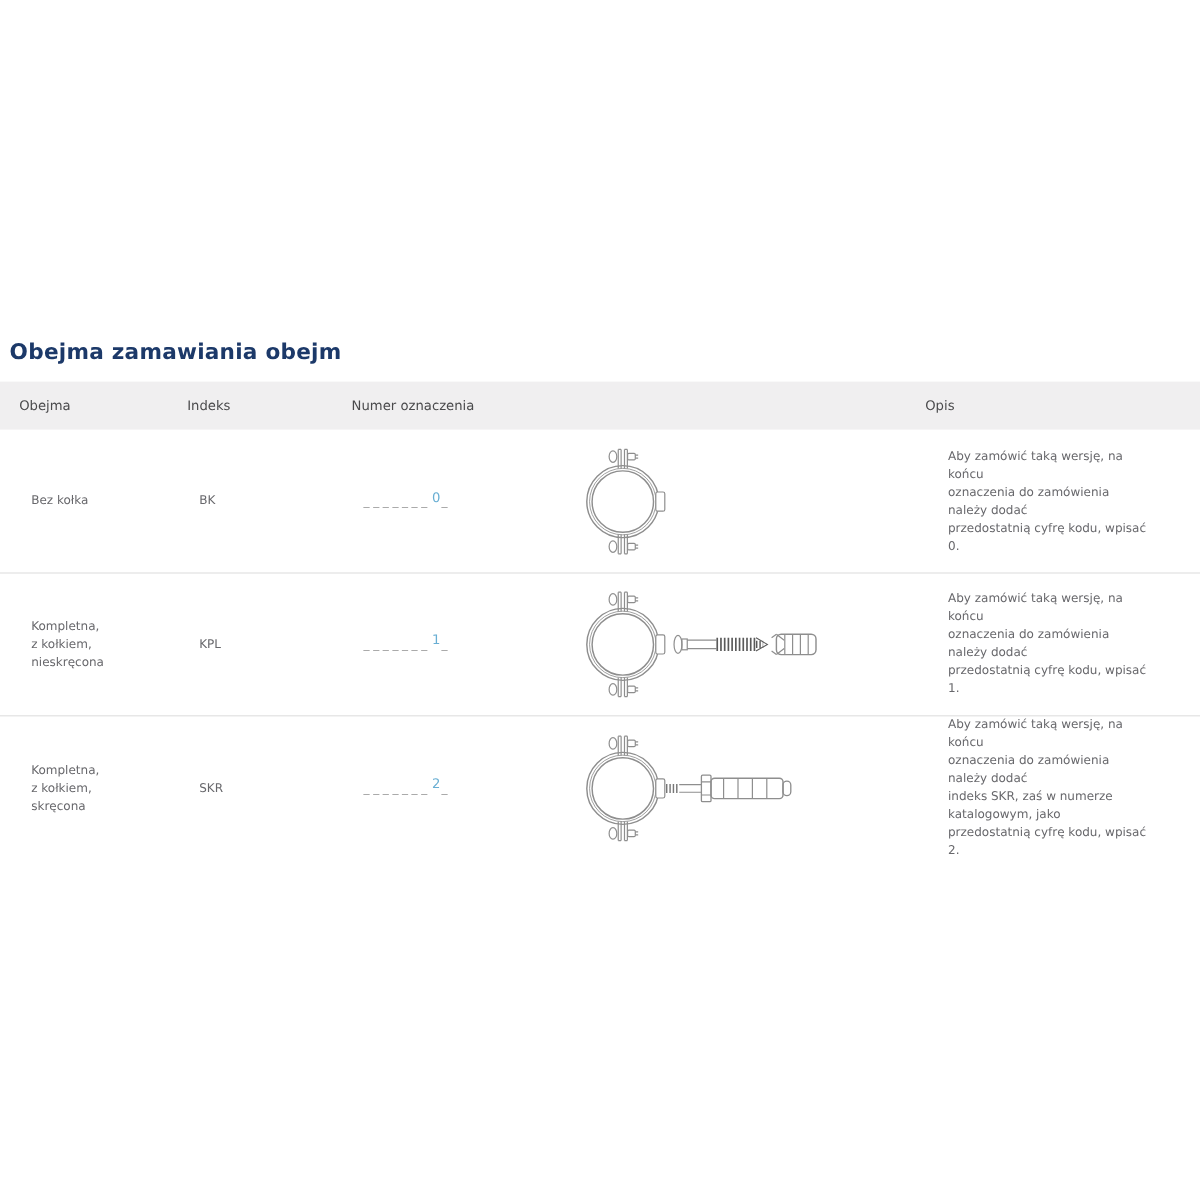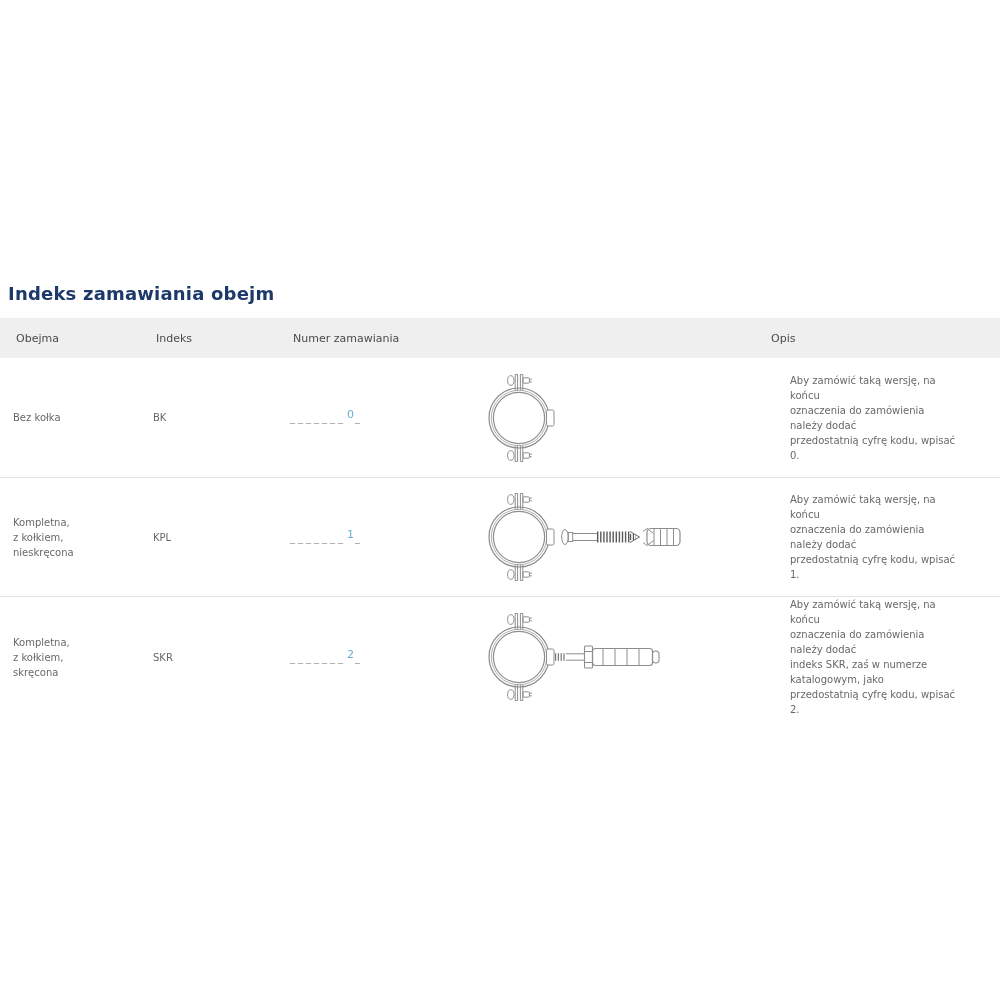--- a/index.html
+++ b/index.html
@@ -21,21 +21,21 @@
     font-size:11px; color:#4a4a4c;
   }
   .thead .th { padding-left:16px; }
 
   .row {
     display:grid; grid-template-columns:140px 137px 150px 328px 1fr;
     min-height:119px; align-items:center;
   }
   .row + .row { border-top:1px solid #e2e2e2; }
 
-  .cell { padding-left:13px; font-size:10px; line-height:15px; color:#68686c; }
+  .cell { padding-left:26px; font-size:10px; line-height:15px; color:#68686c; }
   .cell-image { padding:0; display:flex; align-items:center; justify-content:flex-start; }
   .cell-opis { padding-left:35px; padding-right:43px; font-size:10px; line-height:15px; }
 
   .mask { white-space:nowrap; }
   .mask .dashes { color:#9b9b9b; letter-spacing:3px; font-size:10px; }
   .mask .digit  { color:#68aed3; font-size:11px; position:relative; top:-3px; padding:0 1px; }
 
   svg.drawing { display:block; }
   .hidden-defs { position:absolute; width:0; height:0; overflow:hidden; }
 </style>
@@ -64,28 +64,28 @@
       <rect x="44" y="90.8" width="6.4" height="5.4" rx="1" stroke-width="1"></rect>
       <path d="M50.4 92.2 h2.4 M50.4 94.8 h2.4" stroke-width="1"></path>
 
       <rect x="67.5" y="48" width="7.5" height="16" rx="1.5" fill="#ffffff" stroke-width="1"></rect>
     </g>
   </defs>
 </svg>
 
 <div class="content">
 
-  <h1 class="page-title">Indeks zamawiania obejm</h1>
+  <h1 class="page-title">Obejma zamawiania obejm</h1>
 
   <div class="legend-table">
 
     <div class="thead">
       <div class="th">Obejma</div>
       <div class="th">Indeks</div>
-      <div class="th">Numer zamawiania</div>
+      <div class="th">Numer oznaczenia</div>
       <div class="th"></div>
       <div class="th">Opis</div>
     </div>
 
     <div class="row">
       <div class="cell">
         <div>Bez kołka</div>
       </div>
       <div class="cell">BK</div>
       <div class="cell mask">

